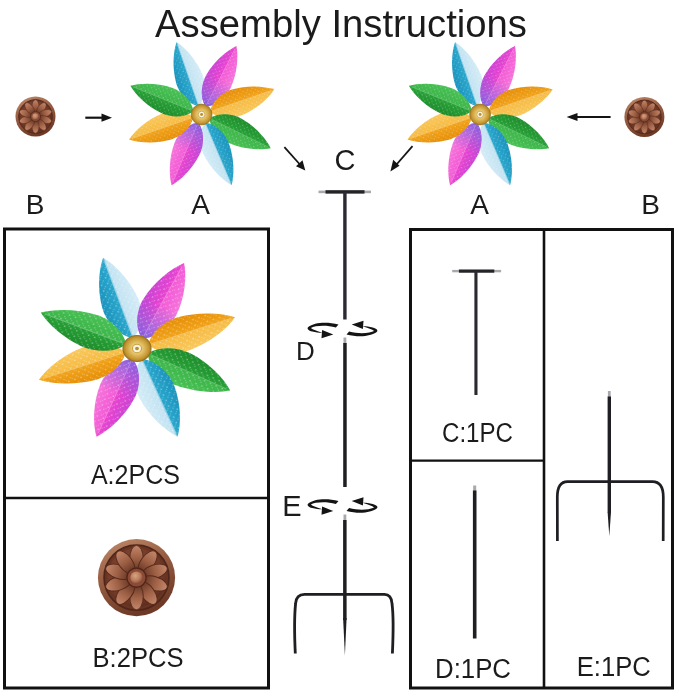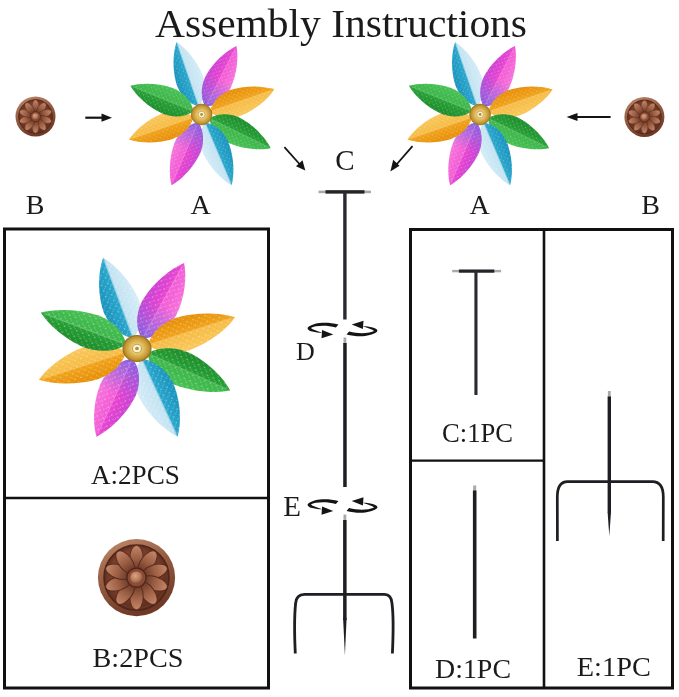--- a/index.html
+++ b/index.html
@@ -1,17 +1,17 @@
 <!DOCTYPE html>
 <html><head>
 <meta charset="utf-8">
 <style>
   html,body{margin:0;padding:0;background:#fff;}
   #page{position:relative;width:679px;height:697px;background:#fff;overflow:hidden;
-        font-family:Liberation Serif, serif;}
+        font-family:Liberation Sans, sans-serif;}
   svg{display:block;}
 </style>
 </head>
 <body>
 <div id="page">
 <svg width="679" height="697" viewBox="0 0 679 697">
 <defs>
 
   <linearGradient id="gBlue" x1="0" y1="0" x2="1" y2="0">
     <stop offset="0" stop-color="#1a93bd"></stop>

